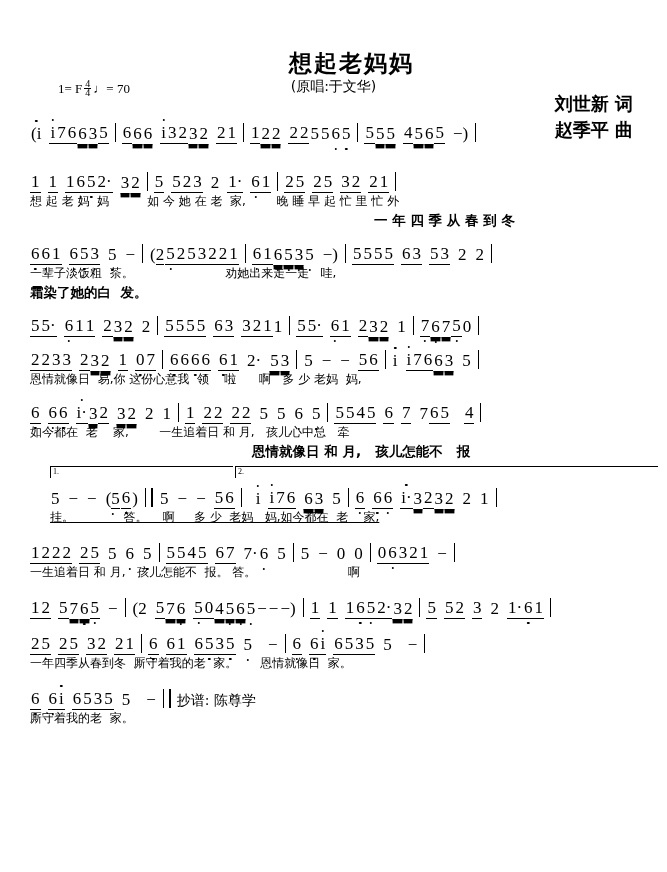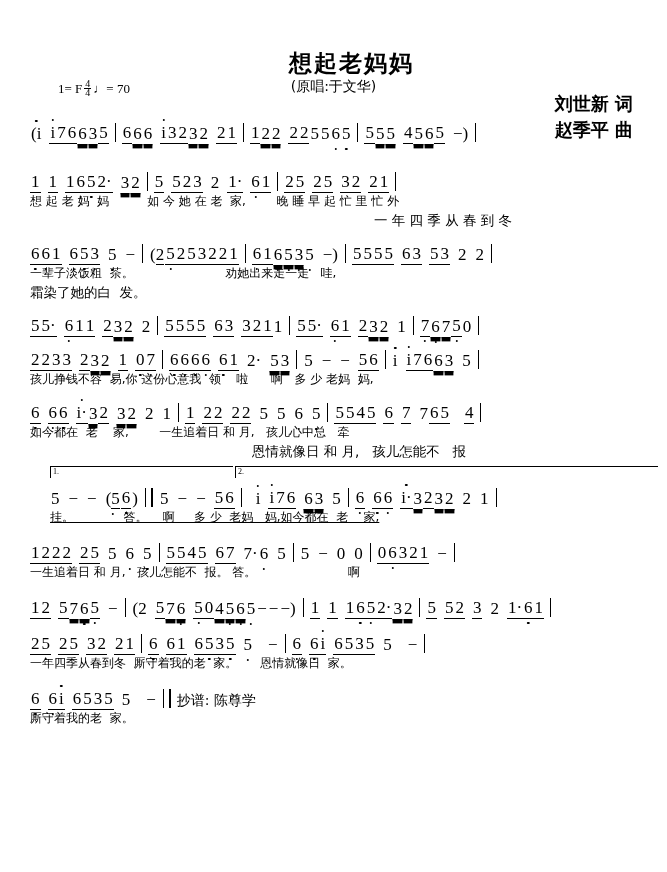--- a/index.html
+++ b/index.html
@@ -58,21 +58,21 @@
   .lo::after{content:"";position:absolute;left:50%;bottom:-6px;width:2.4px;height:2.4px;
      background:#000;border-radius:50%;transform:translateX(-50%);}
   .bar{display:inline-block;width:1px;height:19px;background:#000;margin:0 6px 2px 6px;}
   .dbar{display:inline-block;width:5px;height:19px;margin:0 6px 2px 6px;
         border-left:1px solid #000;border-right:2.6px solid #000;}
   .sp{display:inline-block;width:7px;}
   .ending{position:absolute;top:-2px;height:11px;border-top:1.3px solid #000;
           border-left:1.3px solid #000;font-size:8px;padding-left:2px;}
   .copyist{font-size:14px;font-family:"DejaVu Sans","Liberation Sans",sans-serif;}
   .lyr2{display:flex;font-size:13.5px;height:19px;white-space:pre;
-        font-family:"DejaVu Sans","Liberation Sans",sans-serif;}
+        font-family:"DejaVu Sans","Liberation Sans",sans-serif;font-weight:bold;}
 </style>
 </head>
 <body>
 
 <div class="sheet">
 
   <div class="header">
     <div class="keysig">
       <span>1= F</span>
       <span class="frac">
@@ -180,21 +180,21 @@
       <span class="n u1 lo">6</span><span class="n u1">1</span><span class="sp"></span><span class="n">2·</span><span class="sp"></span>
       <span class="n u2">5</span><span class="n u2">3</span>
       <span class="bar"></span>
       <span class="n">5</span><span class="sp"></span><span class="n">−</span><span class="sp"></span><span class="n">−</span><span class="sp"></span>
       <span class="n u1">5</span><span class="n u1">6</span>
       <span class="bar"></span>
       <span class="n hi">i</span><span class="sp"></span>
       <span class="n u1 hi">i</span><span class="n u1">7</span><span class="n u1">6</span><span class="n u2">6</span><span class="n u2">3</span><span class="sp"></span><span class="n">5</span>
       <span class="bar"></span>
     </div>
-    <div class="lyr">孩儿挣钱不容  易,你 这份心意我  领    啦      啊   多 少 老妈  妈,</div>
+    <div class="lyr">恩情就像日  易,你 这份心意我  领    啦      啊   多 少 老妈  妈,</div>
   </div>
 
   <div class="line" style="margin-top:4px;">
     <div class="notes">
       <span class="n u1 lo">6</span><span class="sp"></span><span class="n u1 lo">6</span><span class="n u1 lo">6</span><span class="sp"></span>
       <span class="n u1 hi">i·</span><span class="n u2">3</span><span class="n u1">2</span><span class="sp"></span><span class="n u2">3</span><span class="n u2">2</span><span class="sp"></span>
       <span class="n">2</span><span class="sp"></span><span class="n">1</span>
       <span class="bar"></span>
       <span class="n u1">1</span><span class="sp"></span><span class="n u1">2</span><span class="n u1">2</span><span class="sp"></span>
       <span class="n u1">2</span><span class="n u1">2</span><span class="sp"></span><span class="n">5</span><span class="sp"></span><span class="n">5</span><span class="sp"></span>

